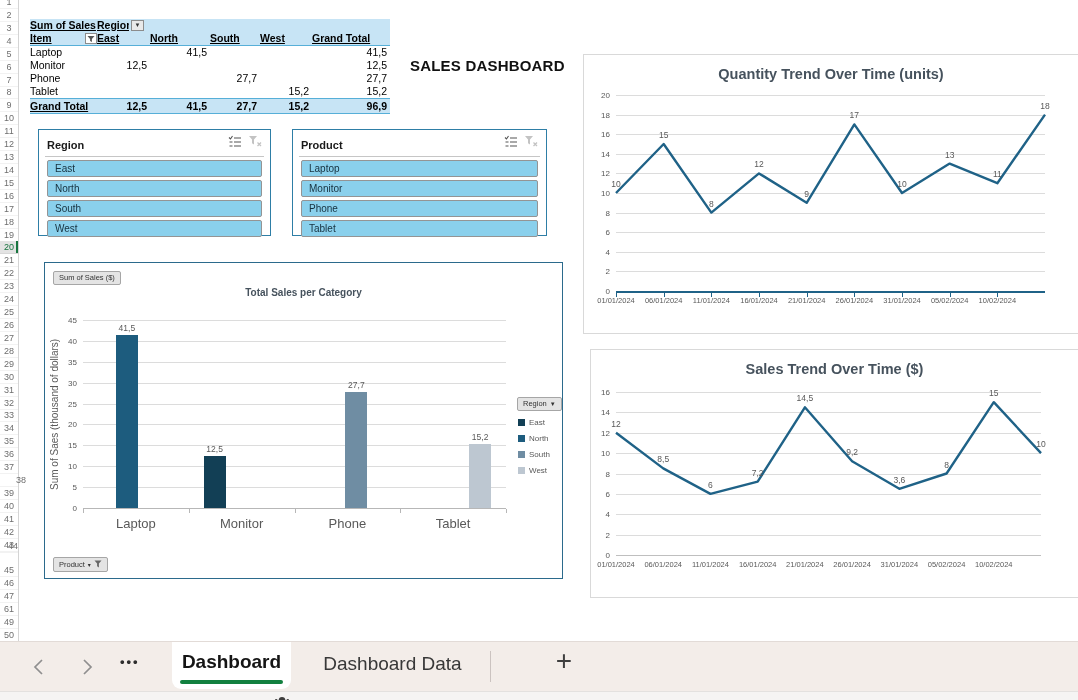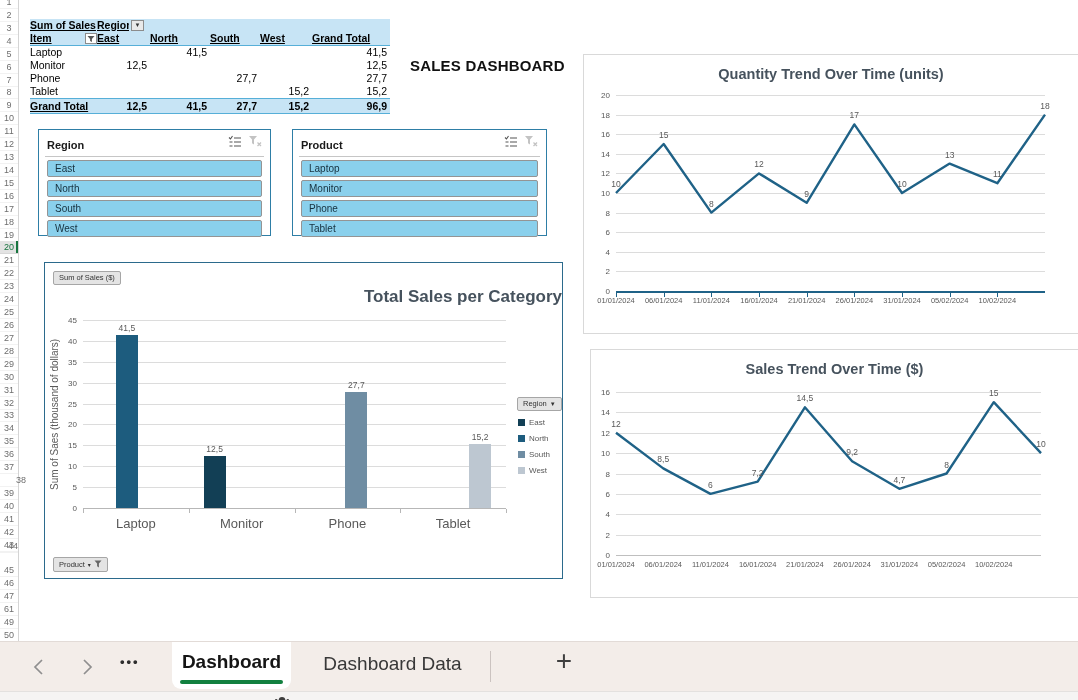--- a/index.html
+++ b/index.html
@@ -37,21 +37,21 @@
   .ic-multi{right:28px;} .ic-clear{right:8px;}
   .slicer-div{position:absolute;left:6px;right:6px;top:26px;height:1px;background:#C6C6C6;}
   .slicer-items{position:absolute;left:0;right:0;top:30px;}
   .slicer-item{margin:0 8px 3px;height:15px;line-height:15px;border:1px solid #949494;border-radius:2px;background:#8AD0EC;font-size:10px;color:#16303E;padding-left:7px;overflow:hidden;}
   
   .chartbox{position:absolute;background:#fff;box-sizing:border-box;overflow:hidden;}
   #barchart{left:44px;top:262px;width:519px;height:317px;border:1px solid #2B6A8C;}
   #line1{left:583px;top:54px;width:496px;height:280px;border:1px solid #D9D9D9;}
   #line2{left:590px;top:349px;width:489px;height:249px;border:1px solid #D9D9D9;}
   .chart-title{position:absolute;left:0;right:0;text-align:center;font-weight:bold;color:#46525D;}
-  #barchart .chart-title{top:24px;font-size:17px;text-align:right;}
+  #barchart .chart-title{top:24px;font-size:10px;}
   #line1 .chart-title{top:11px;font-size:14.5px;}
   #line2 .chart-title{top:11px;font-size:14.5px;}
   .gridline{position:absolute;height:1px;background:#DCDCDC;}
   .ytick{position:absolute;font-size:8px;color:#595959;text-align:right;}
   .xlab{position:absolute;font-size:7.5px;color:#595959;text-align:center;}
   .vlab{position:absolute;font-size:8.5px;color:#595959;text-align:center;white-space:nowrap;}
   .bar{position:absolute;}
   .catlab{position:absolute;font-size:13px;color:#595959;text-align:center;}
   .fieldbtn{position:absolute;background:#E4E4E4;border:1px solid #A6A6A6;border-radius:2px;font-size:7.5px;color:#333;padding:2px 5px;line-height:8px;display:flex;align-items:center;gap:3px;}
   #btn-sumsales{left:8px;top:8px;}
@@ -398,21 +398,21 @@
       <div class="axisline" style="left: 25px; width: 425px; top: 205px; height: 1px; background: rgb(191, 191, 191);"></div>
       <svg class="lineplot" width="487" height="247">
         <polyline points="25,82.75 72.22222222222223,118.40625 119.44444444444444,143.875 166.66666666666666,131.64999999999998 213.88888888888889,57.28125 261.1111111111111,111.275 308.3333333333333,138.78125 355.55555555555554,123.5 402.77777777777777,52.1875 450,103.125" fill="none" stroke="#1F6287" stroke-width="2.4" stroke-linejoin="round"></polyline>
       </svg>
       <div class="vlab" style="left: 7px; width: 36px; top: 68.75px;">12</div>
       <div class="vlab" style="left: 54.2222px; width: 36px; top: 104.406px;">8,5</div>
       <div class="vlab" style="left: 101.444px; width: 36px; top: 129.875px;">6</div>
       <div class="vlab" style="left: 148.667px; width: 36px; top: 117.65px;">7,2</div>
       <div class="vlab" style="left: 195.889px; width: 36px; top: 43.2812px;">14,5</div>
       <div class="vlab" style="left: 243.111px; width: 36px; top: 97.275px;">9,2</div>
-      <div class="vlab" style="left: 290.333px; width: 36px; top: 124.781px;">4,7</div>
+      <div class="vlab" style="left: 290.333px; width: 36px; top: 124.781px;">3,6</div>
       <div class="vlab" style="left: 337.556px; width: 36px; top: 109.5px;">8</div>
       <div class="vlab" style="left: 384.778px; width: 36px; top: 38.1875px;">15</div>
       <div class="vlab" style="left: 432px; width: 36px; top: 89.125px;">10</div>
       <div class="xlab" style="left: -3px; width: 56px; top: 210px;">01/01/2024</div>
       <div class="xlab" style="left: 44.2222px; width: 56px; top: 210px;">06/01/2024</div>
       <div class="xlab" style="left: 91.4444px; width: 56px; top: 210px;">11/01/2024</div>
       <div class="xlab" style="left: 138.667px; width: 56px; top: 210px;">16/01/2024</div>
       <div class="xlab" style="left: 185.889px; width: 56px; top: 210px;">21/01/2024</div>
       <div class="xlab" style="left: 233.111px; width: 56px; top: 210px;">26/01/2024</div>
       <div class="xlab" style="left: 280.333px; width: 56px; top: 210px;">31/01/2024</div>

